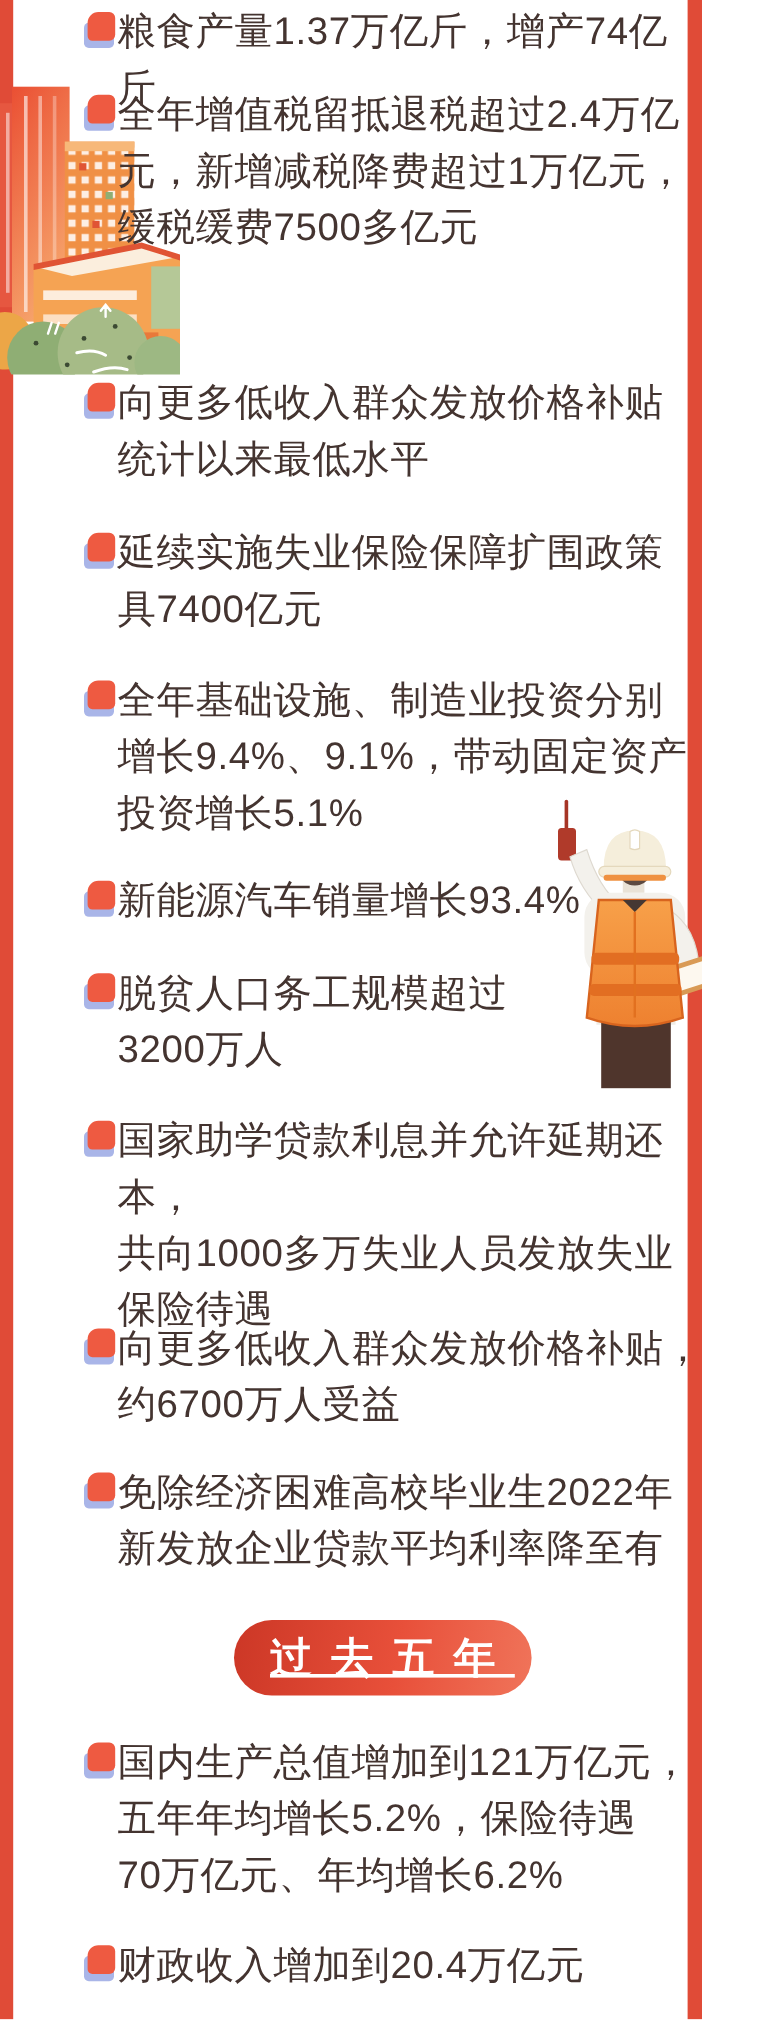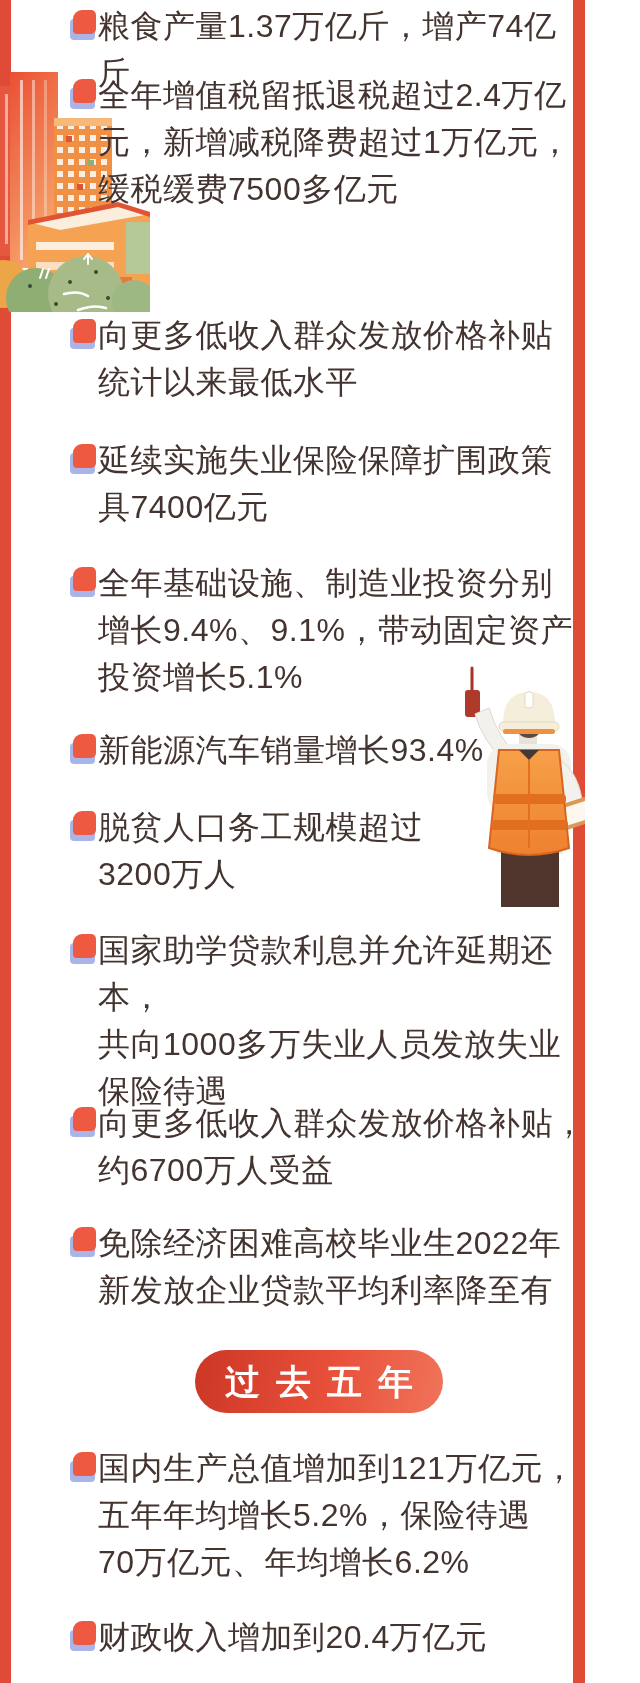--- a/index.html
+++ b/index.html
@@ -36,21 +36,21 @@
     background:linear-gradient(100deg,#cc3726 0%,#e8503a 55%,#f0745a 100%);
     display:flex;align-items:center;justify-content:center;
   }
   .badge::before{
     content:"";position:absolute;left:-9px;top:9px;width:248px;height:63px;
     border-radius:32px;z-index:-1;
     background:repeating-linear-gradient(115deg,#f2ab97 0 2.5px,#ffffff 2.5px 8.5px);
   }
   .badge-label{
     color:#ffffff;font-size:35px;font-weight:bold;
-    letter-spacing:16px;text-indent:16px;line-height:1;
+    letter-spacing:16px;text-indent:16px;line-height:1;text-decoration:underline;
   }
 
   .illus{position:absolute;}
   .illus.buildings{left:0;top:72px;width:150px;height:240px;}
   .illus.worker{left:445px;top:662px;width:150px;height:245px;}
 </style>
 </head>
 <body>
 
 <div class="page">

